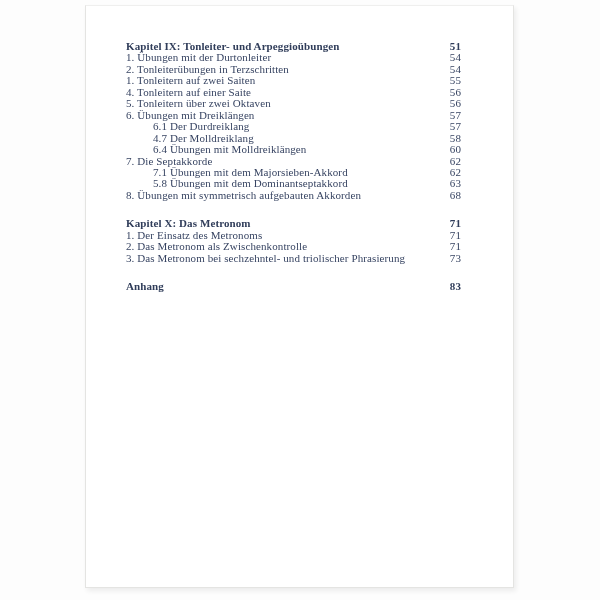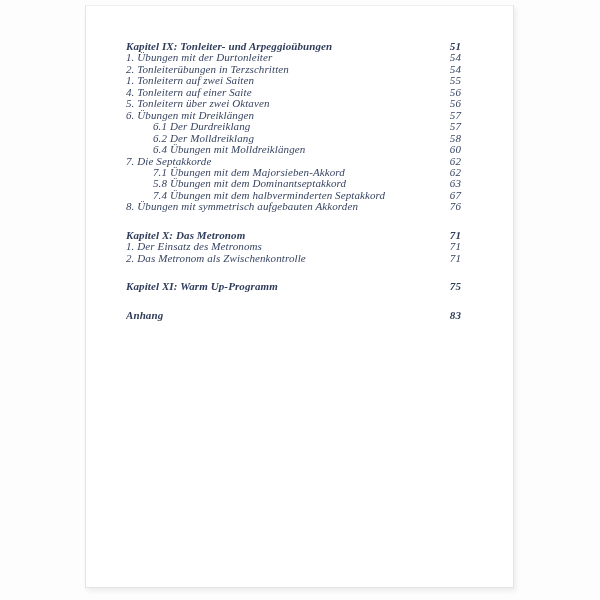--- a/index.html
+++ b/index.html
@@ -37,21 +37,20 @@
     margin-bottom: 17px;
   }
   .row {
     display: flex;
     justify-content: center;
     align-items: baseline;
     font-size: 11px;
     line-height: 11.45px;
     letter-spacing: 0.1px;
     white-space: nowrap;
-    font-style: italic;
   }
   .row.heading {
     font-weight: bold;
     color: #303d5a;
   }
   .label {
     flex: 1 1 auto;
     overflow: hidden;
   }
   .label.indent-1 {
@@ -96,66 +95,60 @@
           </div>
           <div class="row">
             <span class="label">6. Übungen mit Dreiklängen</span>
             <span class="pagenum">57</span>
           </div>
           <div class="row">
             <span class="label indent-1">6.1 Der Durdreiklang</span>
             <span class="pagenum">57</span>
           </div>
           <div class="row">
-            <span class="label indent-1">6.2 Der Molldreiklang</span>
+            <span class="label indent-1">4.7 Der Molldreiklang</span>
             <span class="pagenum">58</span>
           </div>
           <div class="row">
             <span class="label indent-1">6.4 Übungen mit Molldreiklängen</span>
             <span class="pagenum">60</span>
           </div>
           <div class="row">
             <span class="label">7. Die Septakkorde</span>
             <span class="pagenum">62</span>
           </div>
           <div class="row">
             <span class="label indent-1">7.1 Übungen mit dem Majorsieben-Akkord</span>
             <span class="pagenum">62</span>
           </div>
           <div class="row">
             <span class="label indent-1">5.8 Übungen mit dem Dominantseptakkord</span>
             <span class="pagenum">63</span>
           </div>
           <div class="row">
-            <span class="label indent-1">7.4 Übungen mit dem halbverminderten Septakkord</span>
-            <span class="pagenum">67</span>
-          </div>
-          <div class="row">
             <span class="label">8. Übungen mit symmetrisch aufgebauten Akkorden</span>
-            <span class="pagenum">76</span>
+            <span class="pagenum">68</span>
           </div>
         </div>
         <div class="section">
           <div class="row heading">
             <span class="label">Kapitel X: Das Metronom</span>
             <span class="pagenum">71</span>
           </div>
           <div class="row">
             <span class="label">1. Der Einsatz des Metronoms</span>
             <span class="pagenum">71</span>
           </div>
           <div class="row">
             <span class="label">2. Das Metronom als Zwischenkontrolle</span>
             <span class="pagenum">71</span>
           </div>
-        </div>
-        <div class="section">
-          <div class="row heading">
-            <span class="label">Kapitel XI: Warm Up-Programm</span>
-            <span class="pagenum">75</span>
+          <div class="row">
+            <span class="label">3. Das Metronom bei sechzehntel- und triolischer Phrasierung</span>
+            <span class="pagenum">73</span>
           </div>
         </div>
         <div class="section">
           <div class="row heading">
             <span class="label">Anhang</span>
             <span class="pagenum">83</span>
           </div>
         </div>
       </div>
   </div>

